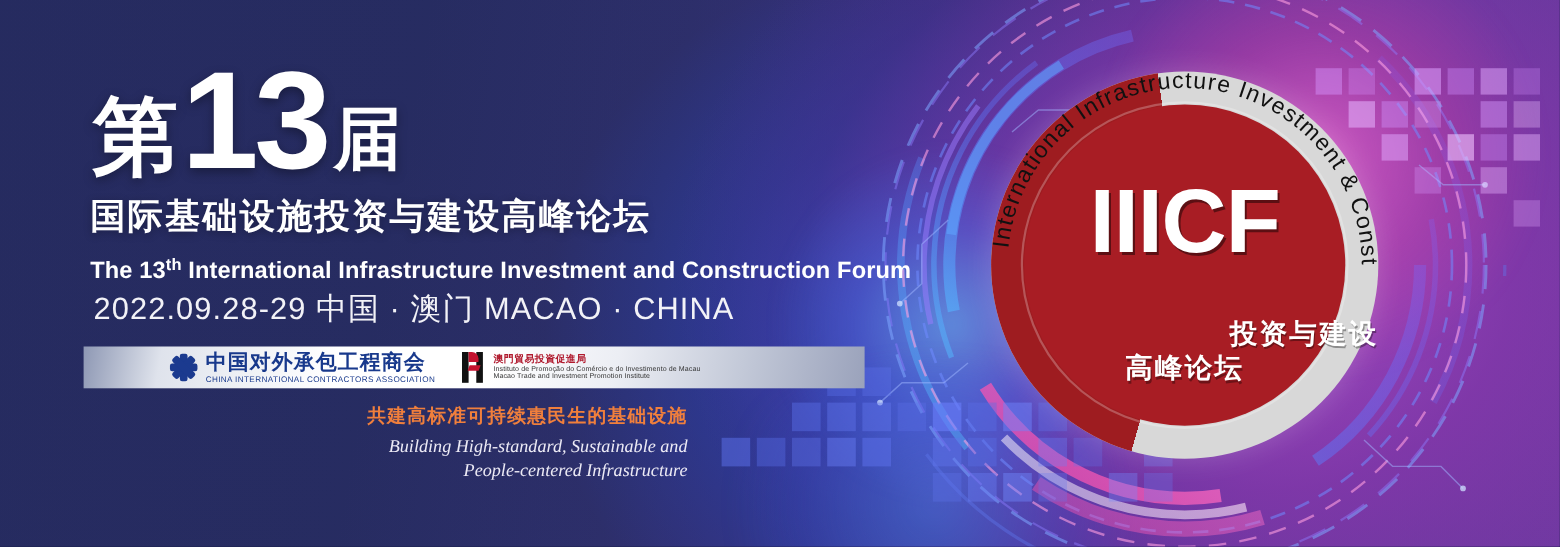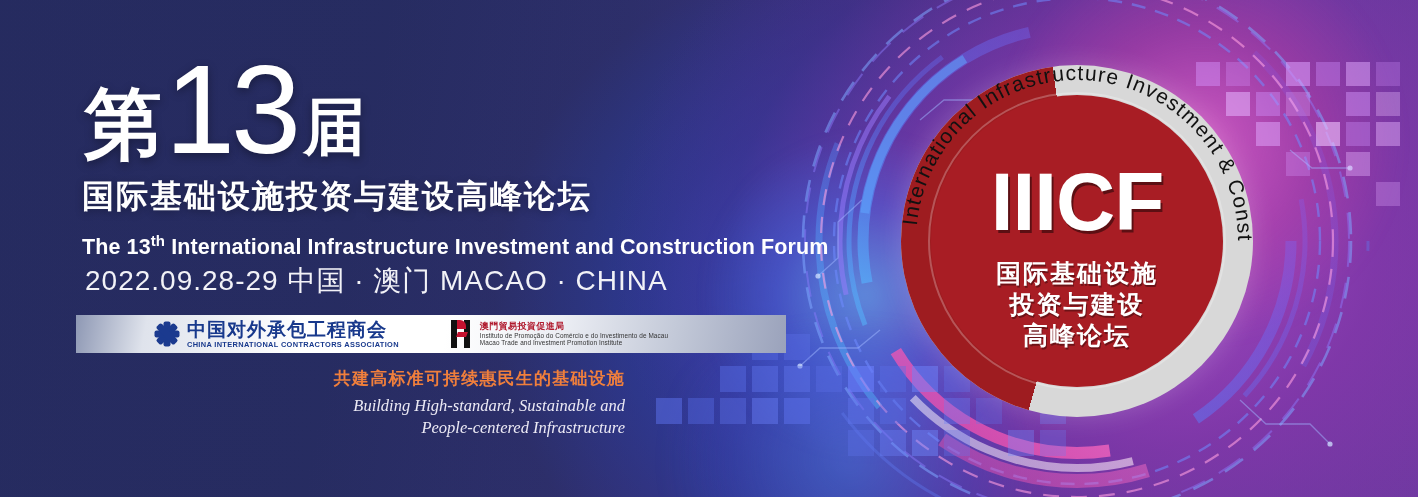--- a/index.html
+++ b/index.html
@@ -35,45 +35,45 @@
     background:radial-gradient(circle,rgba(70,150,255,0.40) 0%,rgba(50,90,220,0.16) 50%,rgba(40,60,180,0) 75%);
     filter:blur(10px);
   }
 
   
   .left{position:absolute;left:0;top:0;width:800px;height:497px;}
 
   .edition{position:absolute;left:84px;top:58px;display:flex;align-items:flex-end;color:#fff;
     text-shadow:0 3px 10px rgba(0,0,0,.35);}
   .edition .w1{font-size:78px;font-weight:700;line-height:.95;letter-spacing:-1px;}
-  .edition .num{font-size:126px;font-weight:400;line-height:.82;margin:0 6px 0 4px;letter-spacing:-4px;}
+  .edition .num{font-size:126px;font-weight:700;line-height:.82;margin:0 6px 0 4px;letter-spacing:-4px;}
   .edition .w2{font-size:62px;font-weight:700;line-height:.95;margin-bottom:4px;}
 
   .cn-title{position:absolute;left:82px;top:180px;color:#fff;font-size:32px;font-weight:700;
     letter-spacing:2px;line-height:1;text-shadow:0 2px 8px rgba(0,0,0,.3);white-space:nowrap;}
   .en-title{position:absolute;left:82px;top:232px;color:#fff;font-size:21.5px;font-weight:700;
     letter-spacing:.1px;white-space:nowrap;}
   .en-title sup{font-size:15px;vertical-align:super;}
 
   .datebar{position:absolute;left:85px;top:262px;color:#f2f2f7;font-size:28px;font-weight:400;
     letter-spacing:1px;white-space:nowrap;}
 
   .logobar{position:absolute;left:76px;top:315px;width:710px;height:38px;
     background:linear-gradient(100deg,#8e98b4 0%,#dfe3ec 10%,#ffffff 32%,#ffffff 52%,#eceef4 68%,#c3c9d8 84%,#9aa2bb 100%);
     display:flex;align-items:center;}
   .logo-a{display:flex;align-items:center;margin-left:78px;}
-  .logo-b{display:flex;align-items:center;margin-left:52px;}
+  .logo-b{display:flex;align-items:center;margin-left:24px;}
 
   .cica-mark{width:26px;height:26px;position:relative;margin-right:7px;flex:0 0 auto;}
   .cica-mark span{position:absolute;left:50%;top:50%;width:7px;height:25px;background:#1b3a8f;
     border-radius:2px;transform-origin:50% 50%;}
   .cica-txt{line-height:1;}
   .cica-cn{font-size:19px;font-weight:700;color:#18398c;letter-spacing:1px;
     font-family:"Liberation Sans","DejaVu Sans",sans-serif;}
-  .cica-en{font-size:7.4px;font-weight:700;color:#18398c;letter-spacing:.35px;margin-top:2px;}
+  .cica-en{font-size:7.4px;font-weight:400;color:#18398c;letter-spacing:.35px;margin-top:2px;}
 
   .ipim-mark{width:22px;height:28px;position:relative;margin-right:7px;flex:0 0 auto;}
   .ipim-mark .bar{position:absolute;background:#111;}
   .ipim-mark .red{position:absolute;background:#c4122f;}
   .ipim-txt{line-height:1.18;}
   .ipim-cn{font-size:9px;font-weight:700;color:#b01a2e;letter-spacing:.4px;}
   .ipim-pt{font-size:6.4px;color:#333;letter-spacing:.1px;}
   .ipim-en{font-size:6.4px;color:#333;letter-spacing:.1px;}
 
   .slogan{position:absolute;left:185px;top:368px;width:440px;text-align:right;}
@@ -93,21 +93,21 @@
   .emblem-inner-edge{position:absolute;left:27px;top:27px;width:298px;height:298px;border-radius:50%;
     border:2px solid rgba(255,255,255,.25);}
 
   .iiicf{position:absolute;left:0;right:0;top:96px;text-align:center;color:#fff;
     font-size:82px;font-weight:700;letter-spacing:-1px;line-height:1;
     text-shadow:2px 3px 0 rgba(0,0,0,.45);}
   .emb-cn{position:absolute;left:0;right:0;text-align:center;color:#fff;font-weight:700;
     font-size:25px;letter-spacing:2px;line-height:1.18;
     text-shadow:1px 2px 0 rgba(0,0,0,.35);}
   .emb-cn.l1{top:194px;}
-  .emb-cn.l2{top:225px;}
+  .emb-cn.l2{top:225px;text-align:right;}
   .emb-cn.l3{top:256px;font-family:Liberation Serif, serif;}
 
   .curve-svg{position:absolute;left:0;top:0;width:352px;height:352px;overflow:visible;}
   .curve-svg text{font-family:"Liberation Sans","DejaVu Sans",sans-serif;font-size:21px;
     font-weight:400;fill:#111;letter-spacing:1.2px;}
 </style>
 </head>
 <body>
 
 <div class="banner">
@@ -286,18 +286,17 @@
     <svg class="curve-svg" viewBox="0 0 352 352">
       <defs>
         <path id="ringpath" d="M 176,176 m -161,0 a 161,161 0 1 1 322,0" fill="none"></path>
       </defs>
       <text>
         <textPath href="#ringpath" startOffset="3%">International Infrastructure Investment &amp; Construction Forum</textPath>
       </text>
     </svg>
 
     <div class="iiicf">IIICF</div>
-    <div class="emb-cn l1">国际基础设施</div>
     <div class="emb-cn l2">投资与建设</div>
     <div class="emb-cn l3">高峰论坛</div>
   </div>
 
 </div>
 
 </body></html>

